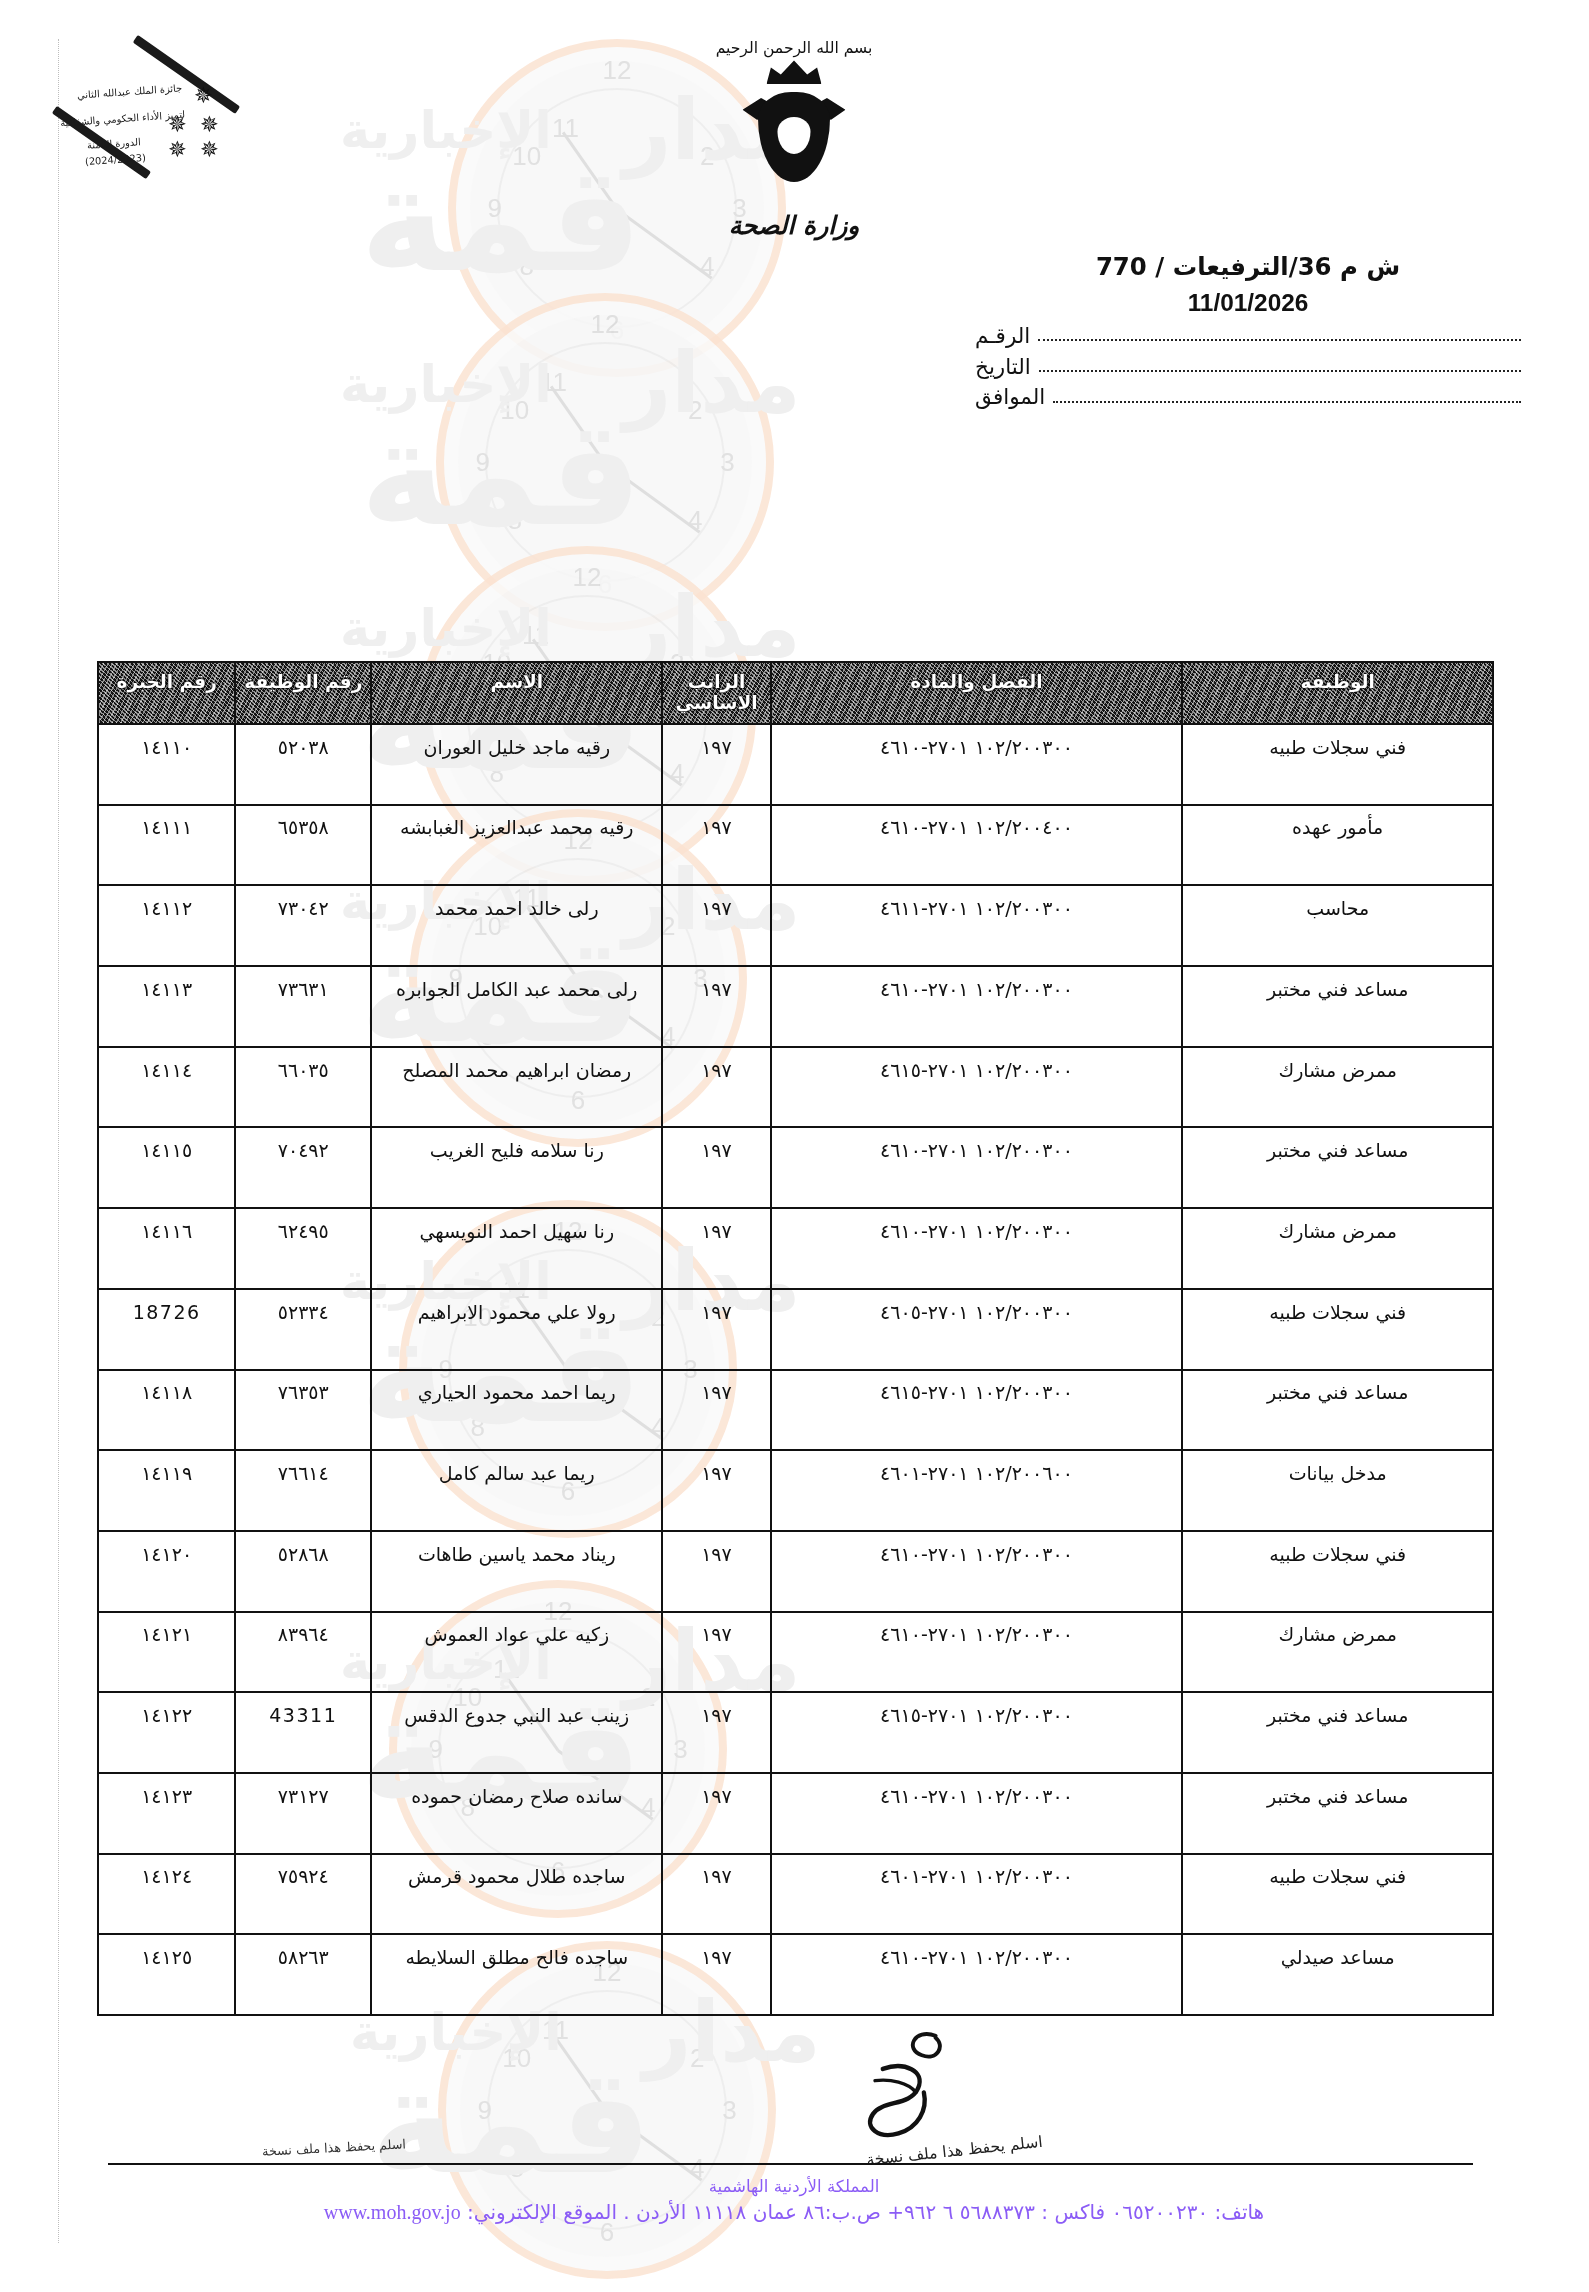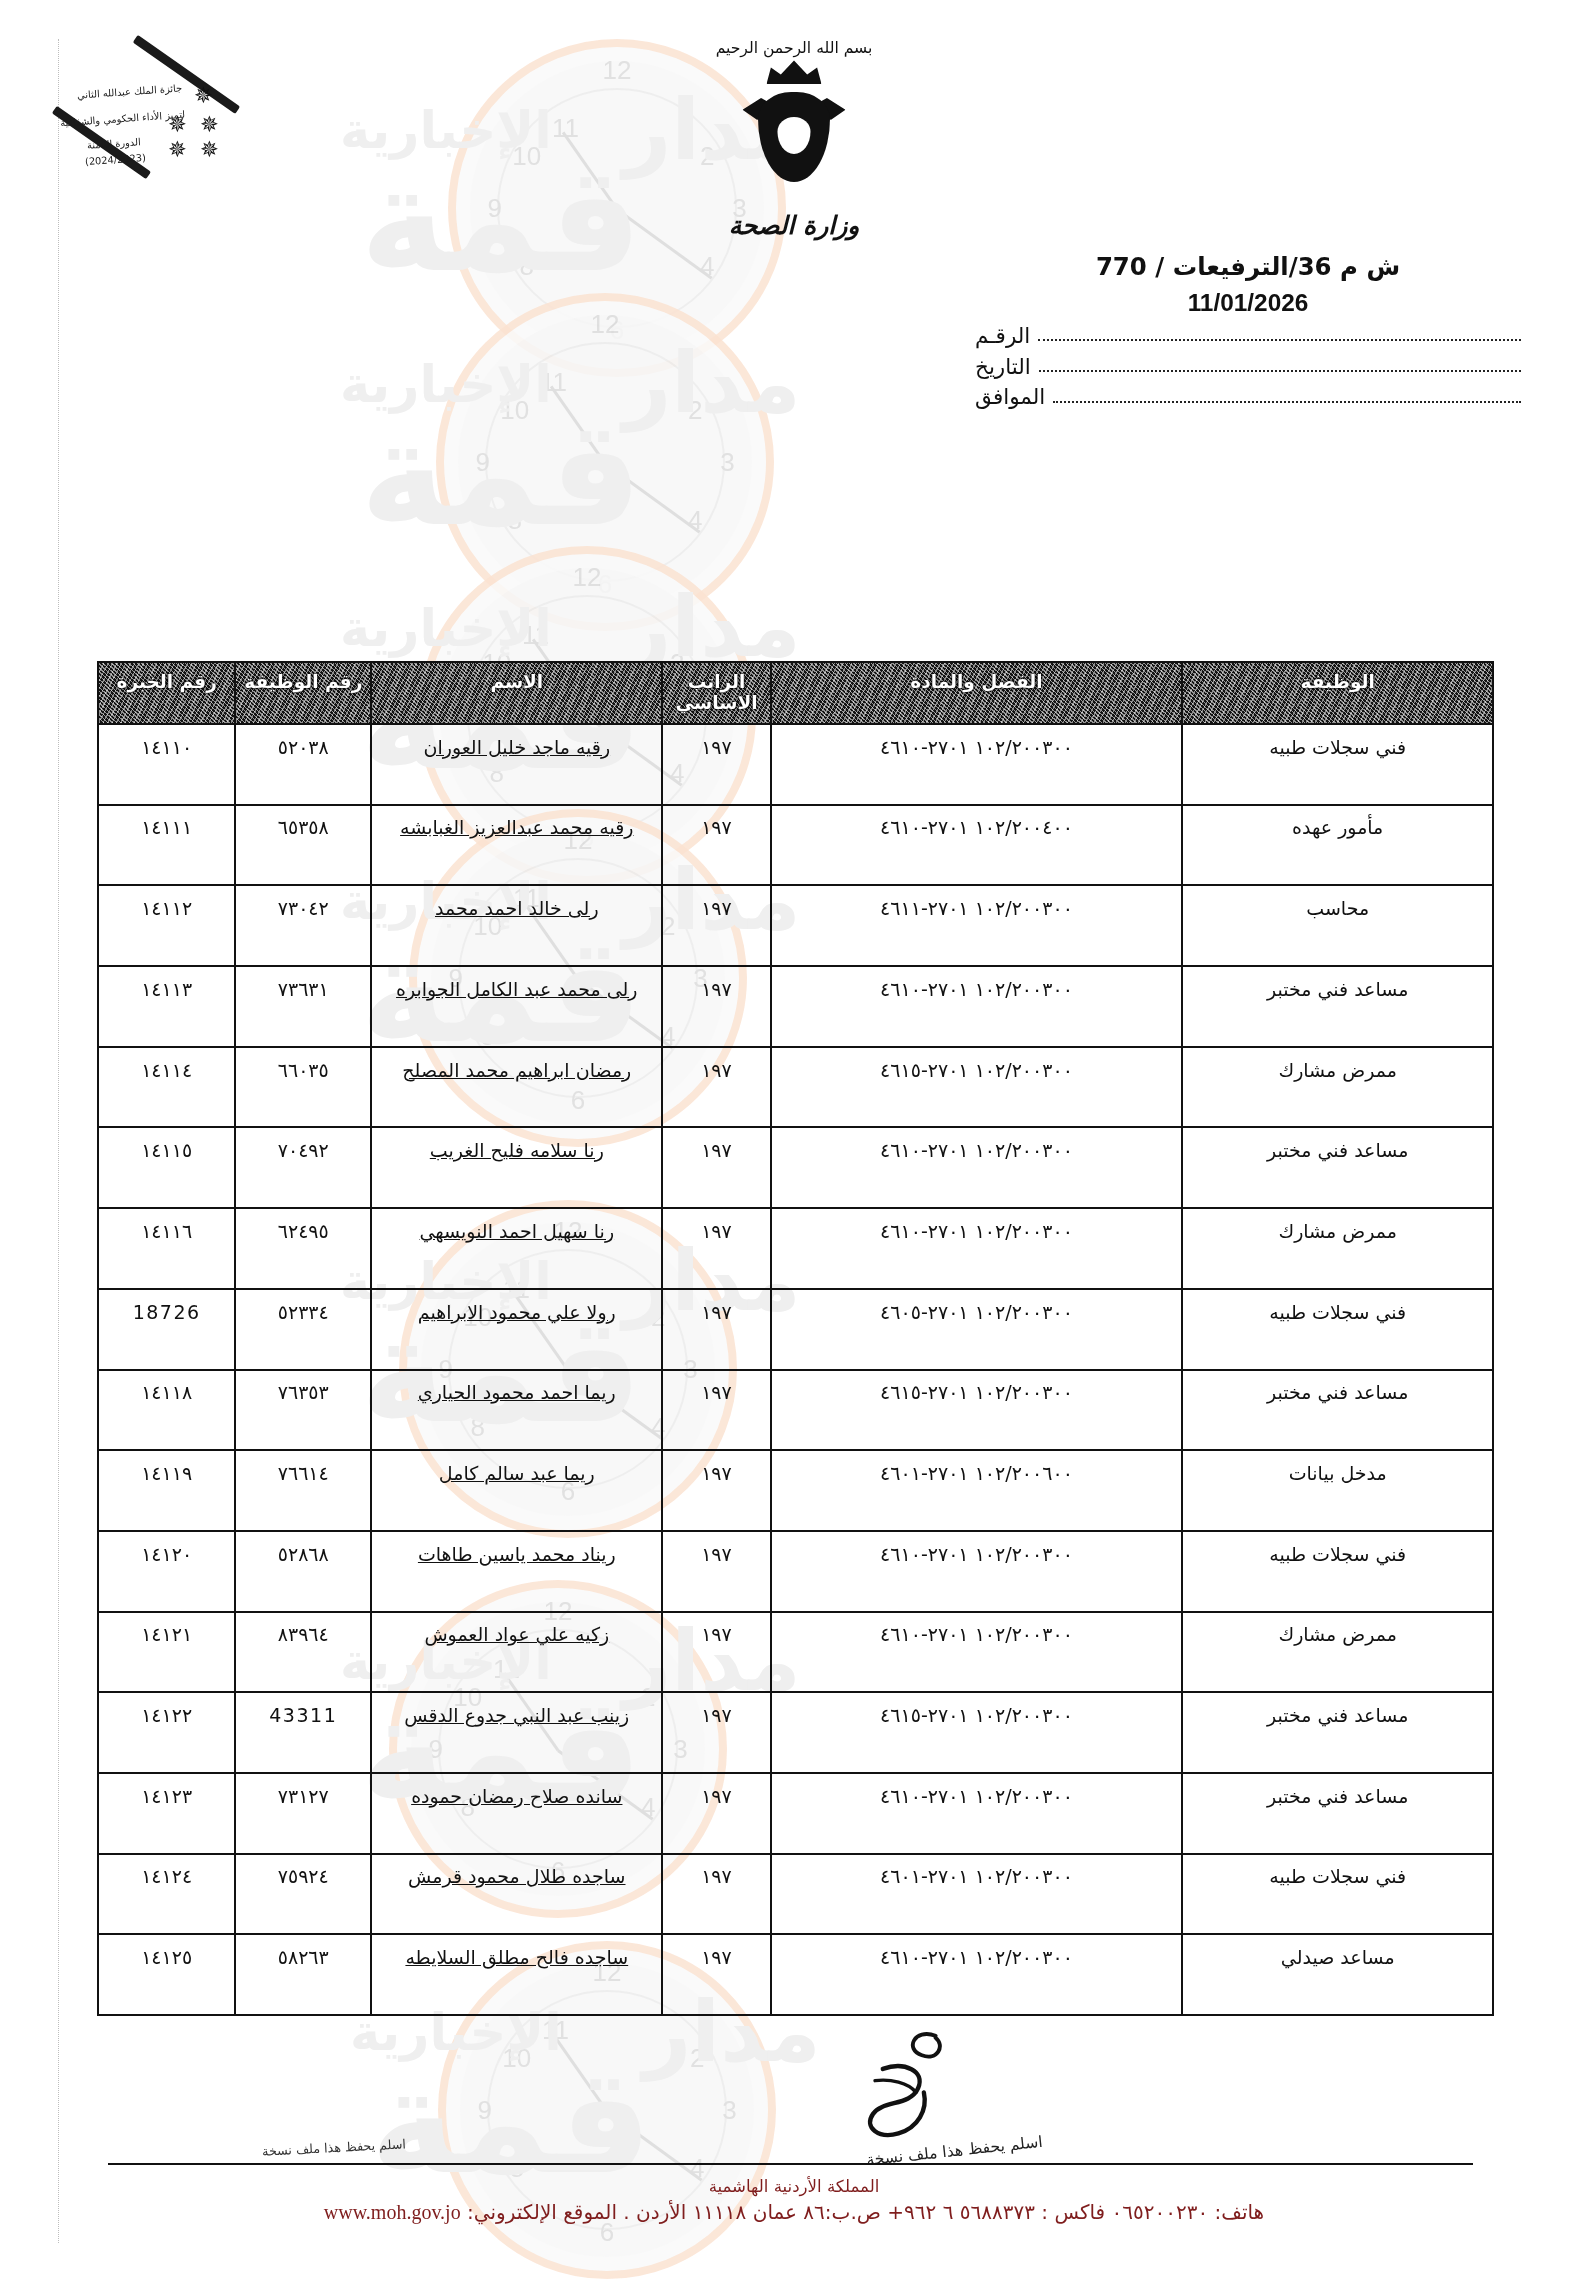--- a/index.html
+++ b/index.html
@@ -273,21 +273,20 @@
     color: #111;
     font-family: "DejaVu Sans", sans-serif;
     text-align: center;
     padding: 8.8px 5.9px 3.9px;
     line-height: 1.45;
     letter-spacing: 1.5px;
   }
   td.c-name {
     text-align: center;
     letter-spacing: 1px;
-    text-decoration: underline;
   }
   td.c-job { letter-spacing: 2.9px; }
   td.c-code, td.c-salary, td.c-jobno, td.c-expno {
     font-family: "DejaVu Sans", sans-serif;
     letter-spacing: 1px;
   }
 
   
   .signature {
     position: absolute;
@@ -327,21 +326,21 @@
     z-index: 3;
   }
   .footer {
     position: absolute;
     left: 0;
     right: 0;
     top: 2177px;
     text-align: center;
     z-index: 3;
     font-family: "DejaVu Sans", sans-serif;
-    color: #7f1d1d;
+    color: #8b5cf6;
   }
   .footer .kingdom { font-size: 16.6px; margin-bottom: 3.9px; }
   .footer .contact { font-size: 20px; }
   .footer .contact .lat {
     font-family: "Liberation Serif", serif;
     direction: ltr;
     display: inline-block;
   }
 
   .edge-ticks {

